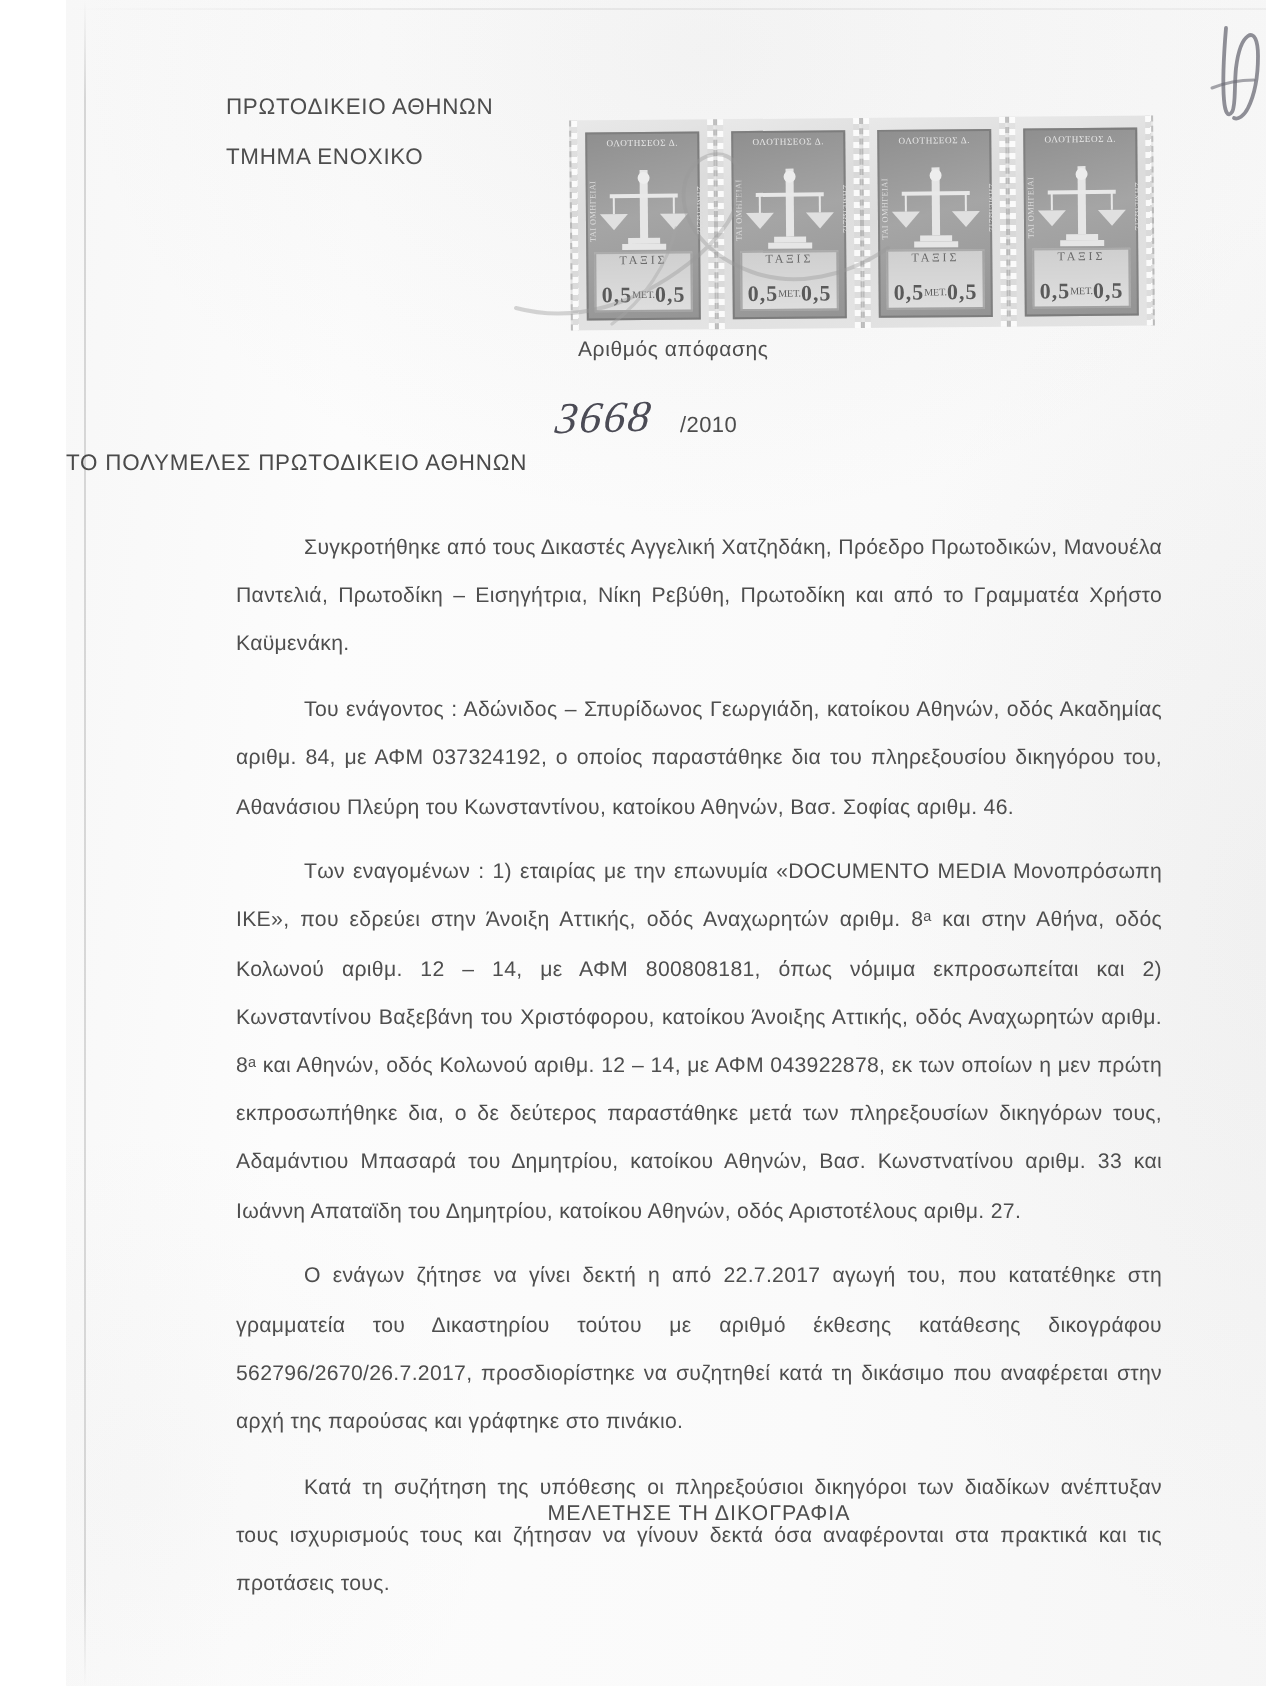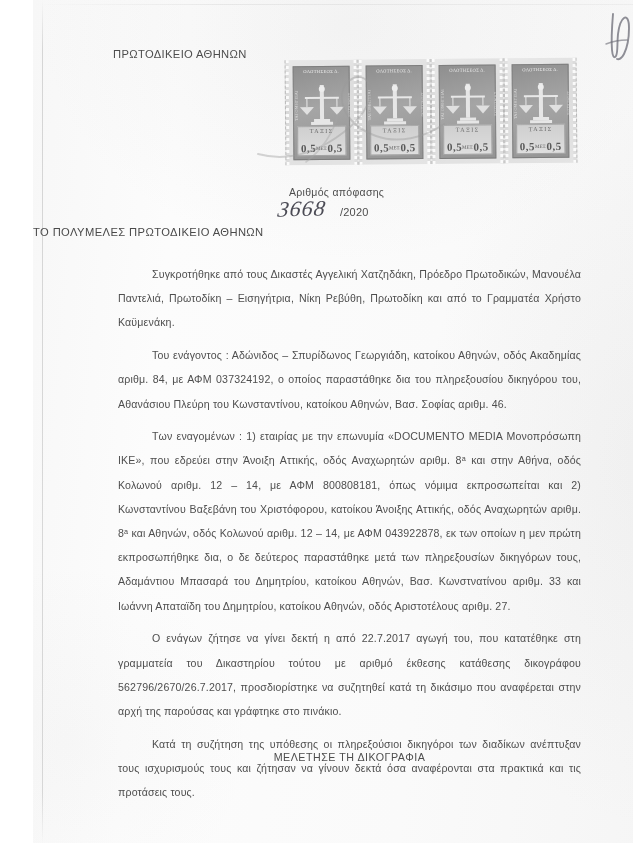--- a/index.html
+++ b/index.html
@@ -161,21 +161,21 @@
     width: 200px;
     height: 100px;
     pointer-events: none;
     opacity: 0.4;
   }
 
   
   #decision-label {
     position: absolute;
     left: 256px;
-    top: 186px;
+    top: 169px;
     font-size: 10.5px;
     letter-spacing: 0.3px;
     color: #4d4d4d;
   }
   #decision-number-row {
     position: absolute;
     left: 245px;
     top: 196px;
     display: flex;
     align-items: baseline;
@@ -258,20 +258,21 @@
 
   <div id="signature-mark">
     <svg width="60" height="62" viewBox="0 0 60 62" fill="none">
       <path d="M20 10 C19 22, 18 34, 19 46 C19.5 52, 21 55, 23 52 C25 49, 24 40, 25 30 C26 22, 28 16, 31 14 C34 12, 36 16, 36 24 C36 34, 34 44, 31 50 C29 54, 26 56, 24 55" stroke="#6b6b75" stroke-width="1.9" stroke-linecap="round" fill="none" opacity="0.75"></path>
       <path d="M13 40 C18 38, 26 36, 34 36" stroke="#6b6b75" stroke-width="1.5" stroke-linecap="round" fill="none" opacity="0.6"></path>
     </svg>
   </div>
 
   <div id="header-block">
     <div class="hline">ΠΡΩΤΟΔΙΚΕΙΟ ΑΘΗΝΩΝ</div>
+    <div class="hline">ΤΜΗΜΑ ΕΝΟΧΙΚΟ</div>
   </div>
 
   <div id="stamp-strip">
     <div class="stamp">
       <div class="stamp-inner">
         <div class="stamp-top-text">ΟΛΟΤΗΣΕΟΣ Δ.</div>
         <div class="stamp-side-text stamp-side-left">ΤΑΙ ΟΜΗΓΕΙΑΙ</div>
         <div class="stamp-side-text stamp-side-right">ΣΗΜΕΙΩΣΙΣ</div>
         <svg class="scales" width="46" height="48" viewBox="0 0 46 48">
           <rect x="21" y="2" width="4" height="34" fill="#e6e6e6"></rect>
@@ -367,21 +368,21 @@
   </div>
 
   <svg id="cancel-mark" viewBox="0 0 200 100" fill="none">
     <path d="M10 88 C40 96, 70 86, 96 66 C118 49, 128 28, 120 16 C113 6, 96 12, 94 28 C92 46, 106 62, 128 70 C150 78, 176 72, 196 58" stroke="#9a9a9a" stroke-width="2" fill="none" stroke-linecap="round"></path>
     <path d="M58 96 C74 84, 86 66, 90 48" stroke="#a5a5a5" stroke-width="1.6" fill="none" stroke-linecap="round"></path>
   </svg>
 
   <div id="decision-label">Αριθμός απόφασης</div>
   <div id="decision-number-row">
     <span id="decision-number-hand">3668</span>
-    <span id="decision-year">/2020</span>
+    <span id="decision-year">/2010</span>
   </div>
 
   <div id="court-title">ΤΟ ΠΟΛΥΜΕΛΕΣ ΠΡΩΤΟΔΙΚΕΙΟ ΑΘΗΝΩΝ</div>
 
   <div id="body-block">
     <p class="para">Συγκροτήθηκε από τους Δικαστές Αγγελική Χατζηδάκη, Πρόεδρο Πρωτοδικών, Μανουέλα Παντελιά, Πρωτοδίκη – Εισηγήτρια, Νίκη Ρεβύθη, Πρωτοδίκη και από το Γραμματέα Χρήστο Καϋμενάκη.</p>
     <p class="para">Του ενάγοντος : Αδώνιδος – Σπυρίδωνος Γεωργιάδη, κατοίκου Αθηνών, οδός Ακαδημίας αριθμ. 84, με ΑΦΜ 037324192, ο οποίος παραστάθηκε δια του πληρεξουσίου δικηγόρου του, Αθανάσιου Πλεύρη του Κωνσταντίνου, κατοίκου Αθηνών, Βασ. Σοφίας αριθμ. 46.</p>
     <p class="para">Των εναγομένων : 1) εταιρίας με την επωνυμία «DOCUMENTO MEDIA Μονοπρόσωπη ΙΚΕ», που εδρεύει στην Άνοιξη Αττικής, οδός Αναχωρητών αριθμ. 8ᵃ και στην Αθήνα, οδός Κολωνού αριθμ. 12 – 14, με ΑΦΜ 800808181, όπως νόμιμα εκπροσωπείται και 2) Κωνσταντίνου Βαξεβάνη του Χριστόφορου, κατοίκου Άνοιξης Αττικής, οδός Αναχωρητών αριθμ. 8ᵃ και Αθηνών, οδός Κολωνού αριθμ. 12 – 14, με ΑΦΜ 043922878, εκ των οποίων η μεν πρώτη εκπροσωπήθηκε δια, ο δε δεύτερος παραστάθηκε μετά των πληρεξουσίων δικηγόρων τους, Αδαμάντιου Μπασαρά του Δημητρίου, κατοίκου Αθηνών, Βασ. Κωνστνατίνου αριθμ. 33 και Ιωάννη Απαταϊδη του Δημητρίου, κατοίκου Αθηνών, οδός Αριστοτέλους αριθμ. 27.</p>
     <p class="para">Ο ενάγων ζήτησε να γίνει δεκτή η από 22.7.2017 αγωγή του, που κατατέθηκε στη γραμματεία του Δικαστηρίου τούτου με αριθμό έκθεσης κατάθεσης δικογράφου 562796/2670/26.7.2017, προσδιορίστηκε να συζητηθεί κατά τη δικάσιμο που αναφέρεται στην αρχή της παρούσας και γράφτηκε στο πινάκιο.</p>
     <p class="para">Κατά τη συζήτηση της υπόθεσης οι πληρεξούσιοι δικηγόροι των διαδίκων ανέπτυξαν τους ισχυρισμούς τους και ζήτησαν να γίνουν δεκτά όσα αναφέρονται στα πρακτικά και τις προτάσεις τους.</p>

